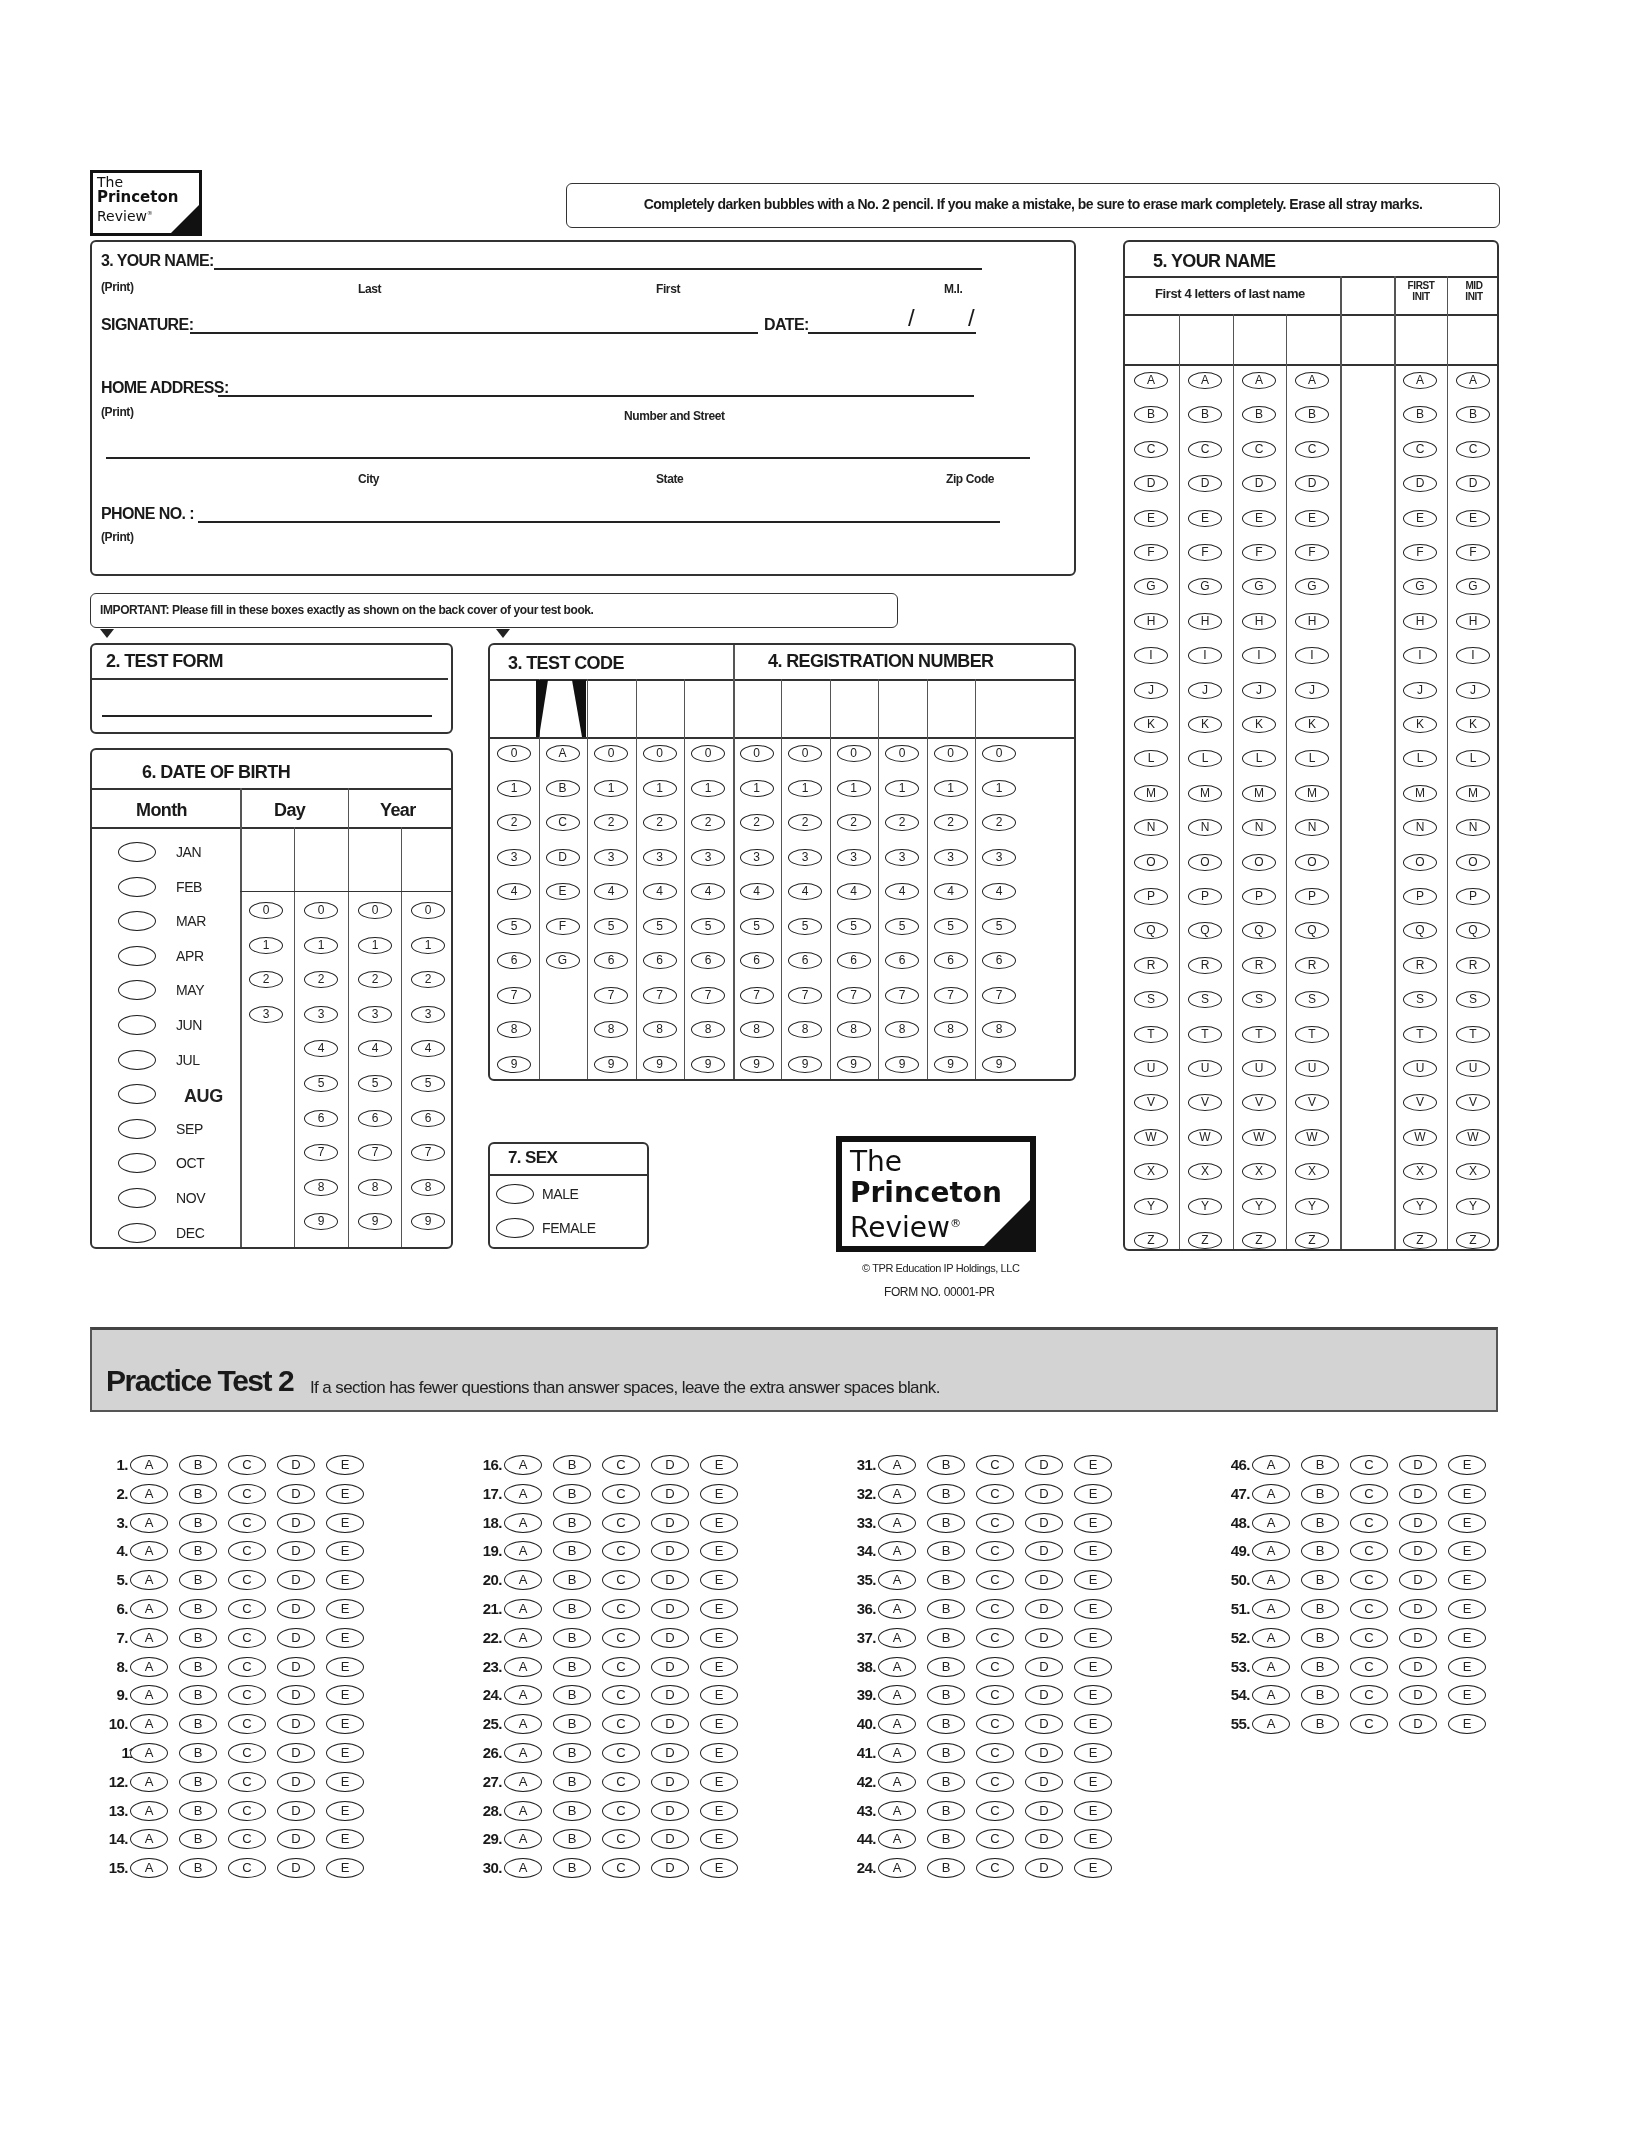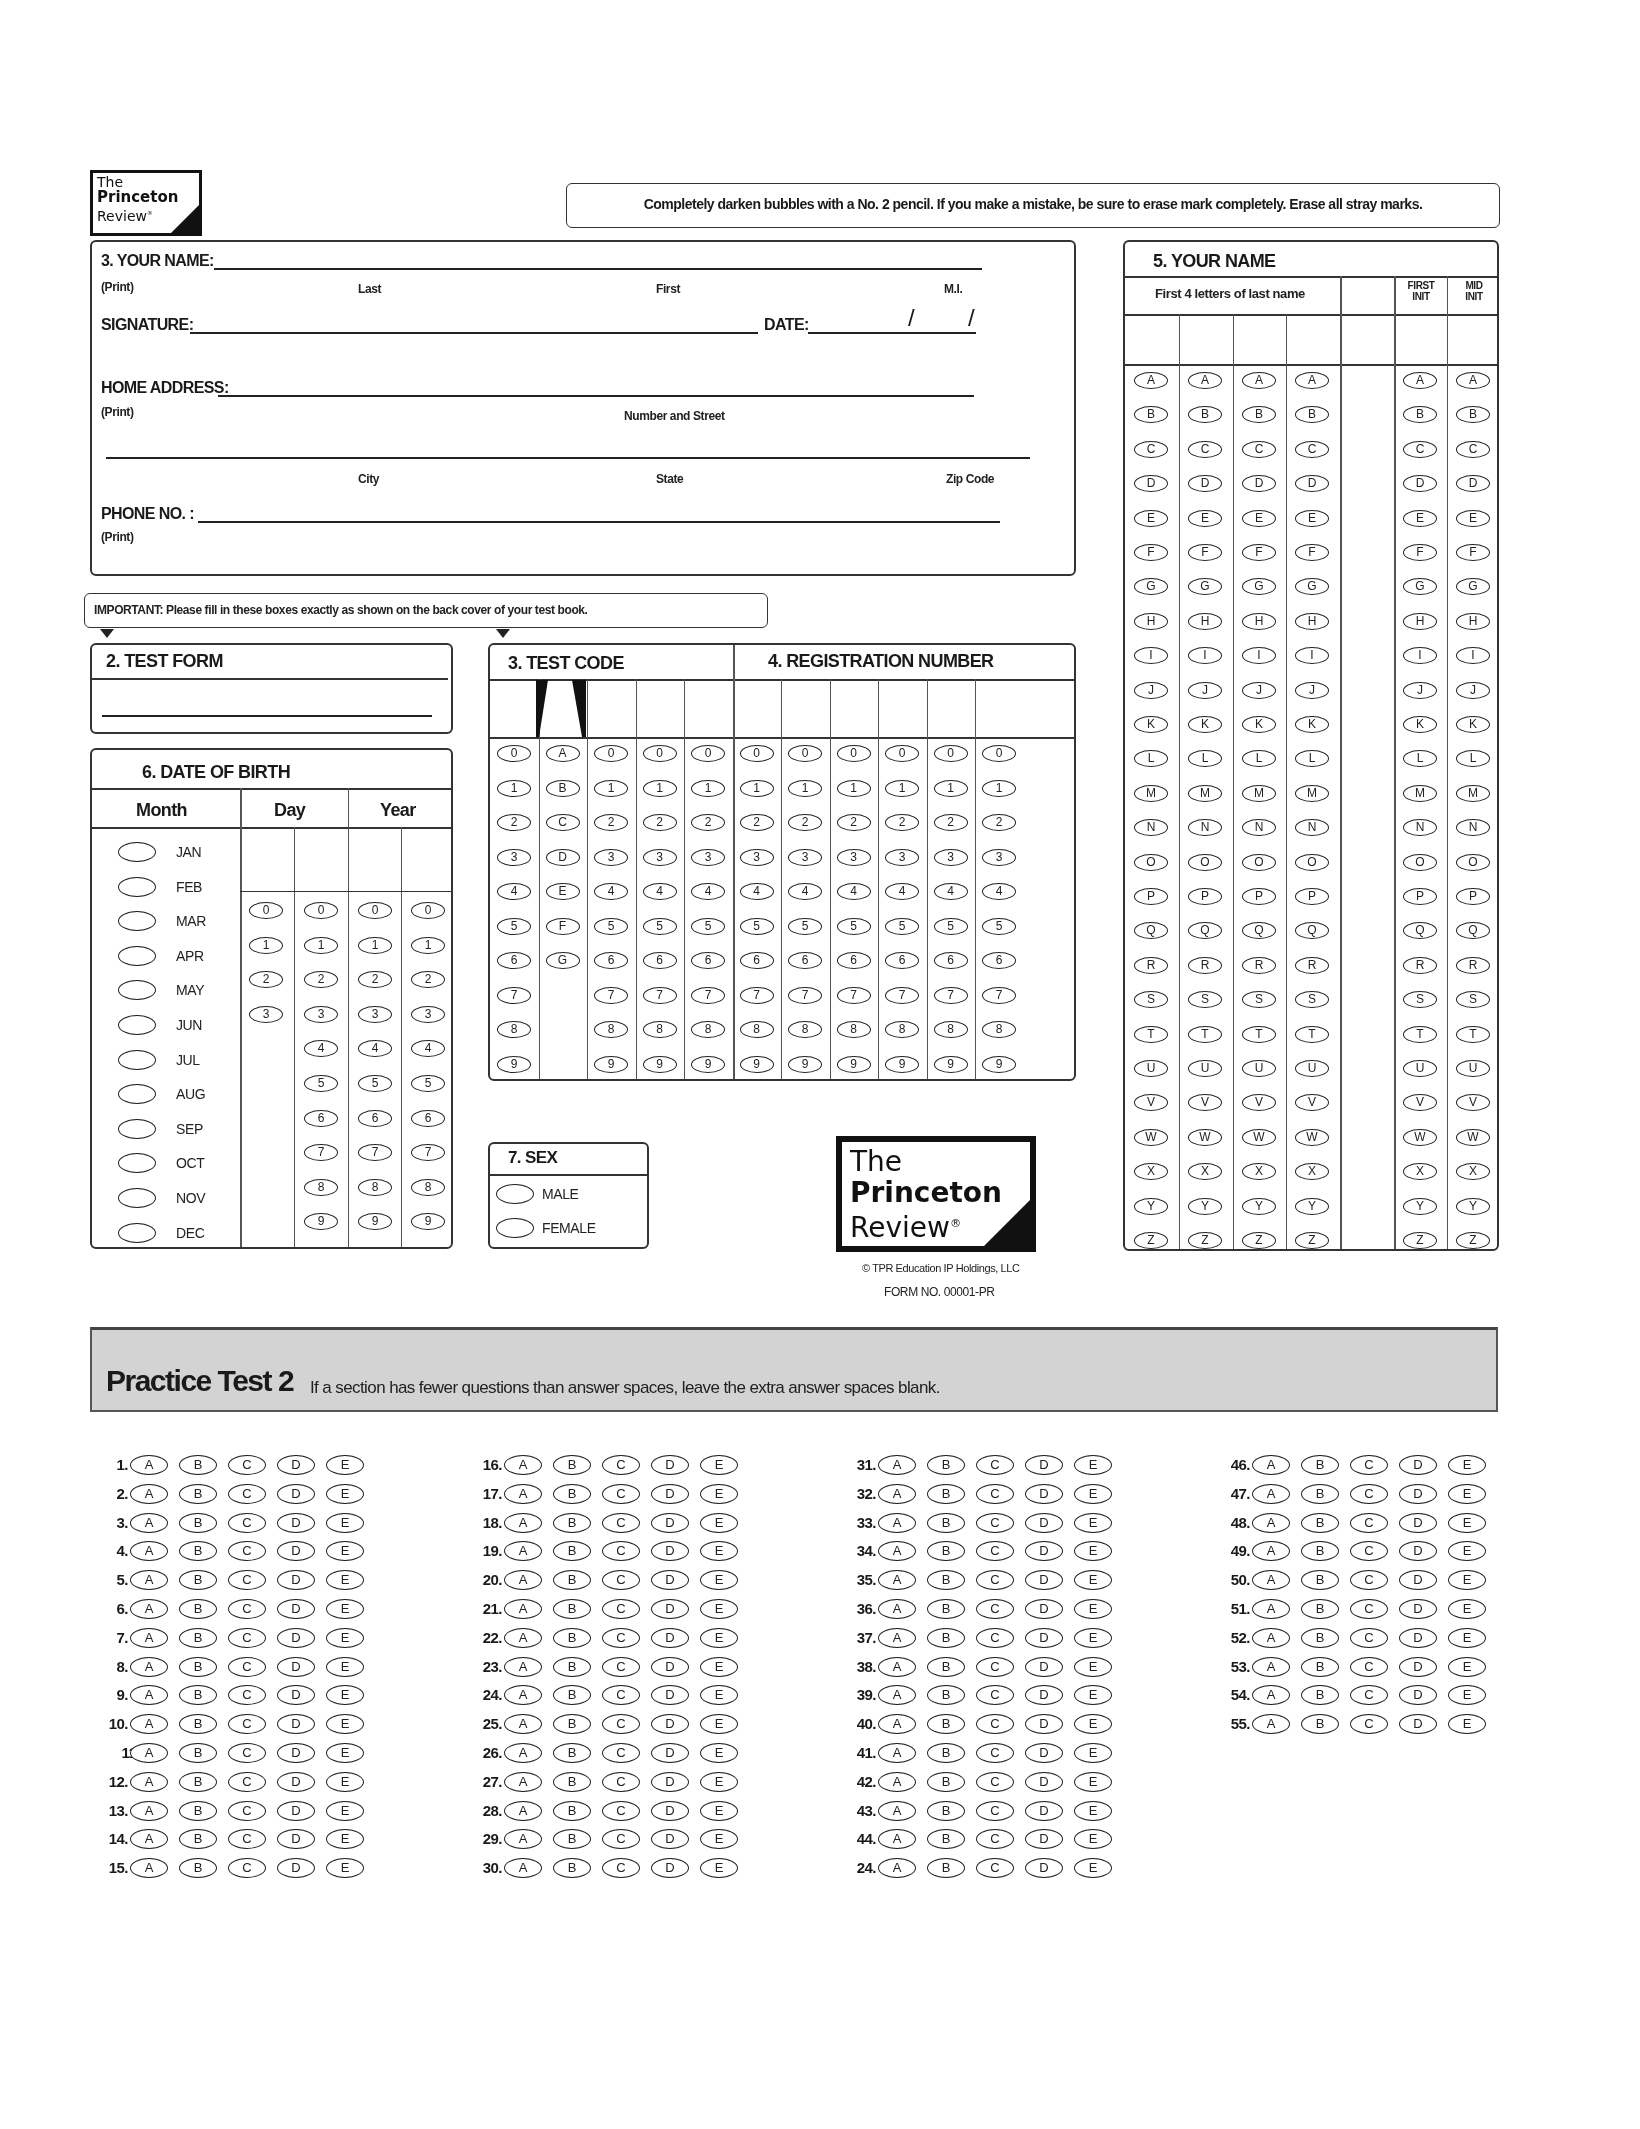--- a/index.html
+++ b/index.html
@@ -59,21 +59,21 @@
   <div class="line" style="left:14px;top:215px;width:924px;"></div>
   <div class="small" style="left:266px;top:230px;">City</div>
   <div class="small" style="left:564px;top:230px;">State</div>
   <div class="small" style="left:854px;top:230px;">Zip Code</div>
 
   <div class="lbl" style="left:9px;top:263px;">PHONE NO. :</div>
   <div class="line" style="left:106px;top:279px;width:802px;"></div>
   <div class="small" style="left:9px;top:288px;">(Print)</div>
 </div>
 
-<div class="box" style="left:84px;top:593px;width:684px;height:35px;border-width:1.5px;">
+<div class="box" style="left:90px;top:593px;width:808px;height:35px;border-width:1.5px;">
   <div class="small" style="left:9px;top:9px;font-size:12px;">IMPORTANT:  Please fill in these boxes exactly as shown on the back cover of your test book.</div>
 </div>
 <div class="tri" style="left:100px;top:629px;"></div>
 <div class="tri" style="left:496px;top:629px;"></div>
 
 <div class="box" style="left:90px;top:643px;width:363px;height:91px;">
   <div class="lbl" style="left:14px;top:6px;font-size:18px;">2.  TEST FORM</div>
   <div class="hline" style="left:0;top:33px;width:356px;"></div>
   <div class="line" style="left:10px;top:70px;width:330px;"></div>
 </div>
@@ -402,21 +402,21 @@
     <div class="small" style="left:84px;top:163.2px;font-size:14px;font-weight:normal;">MAR</div>
     <div class="bub lg" style="left:26px;top:195.8px;"></div>
     <div class="small" style="left:84px;top:197.8px;font-size:14px;font-weight:normal;">APR</div>
     <div class="bub lg" style="left:26px;top:230.4px;"></div>
     <div class="small" style="left:84px;top:232.4px;font-size:14px;font-weight:normal;">MAY</div>
     <div class="bub lg" style="left:26px;top:265px;"></div>
     <div class="small" style="left:84px;top:267px;font-size:14px;font-weight:normal;">JUN</div>
     <div class="bub lg" style="left:26px;top:299.6px;"></div>
     <div class="small" style="left:84px;top:301.6px;font-size:14px;font-weight:normal;">JUL</div>
     <div class="bub lg" style="left:26px;top:334.20000000000005px;"></div>
-    <div class="small" style="left:84px;top:336.20000000000005px;font-size:14px;font-weight:normal;">AUG</div>
+    <div class="small" style="left:92px;top:336.20000000000005px;font-size:18px;font-weight:bold;">AUG</div>
     <div class="bub lg" style="left:26px;top:368.8px;"></div>
     <div class="small" style="left:84px;top:370.8px;font-size:14px;font-weight:normal;">SEP</div>
     <div class="bub lg" style="left:26px;top:403.40000000000003px;"></div>
     <div class="small" style="left:84px;top:405.40000000000003px;font-size:14px;font-weight:normal;">OCT</div>
     <div class="bub lg" style="left:26px;top:438px;"></div>
     <div class="small" style="left:84px;top:440px;font-size:14px;font-weight:normal;">NOV</div>
     <div class="bub lg" style="left:26px;top:472.6px;"></div>
     <div class="small" style="left:84px;top:474.6px;font-size:14px;font-weight:normal;">DEC</div>
     <div class="vline" style="left:148px;top:38px;height:459px;border-left-width:2px;"></div>
     <div class="vline" style="left:202px;top:77px;height:420px;border-left-width:1px;"></div>

